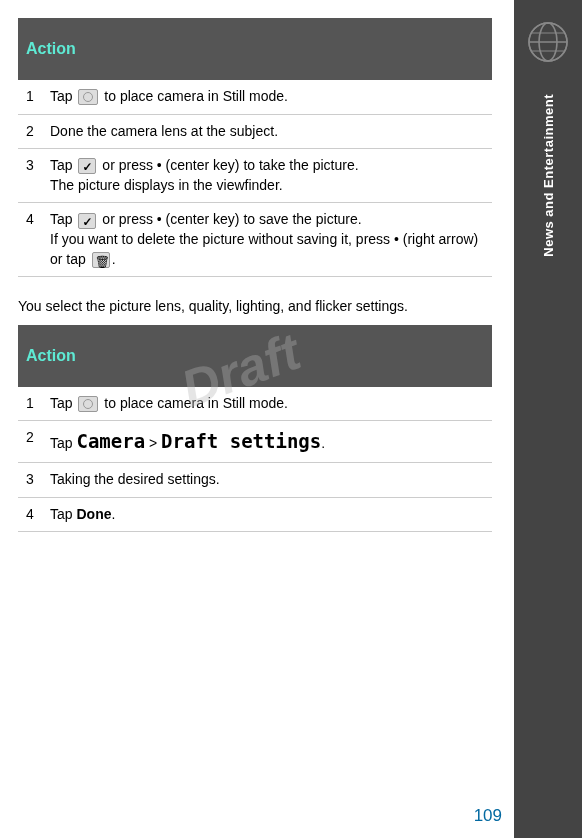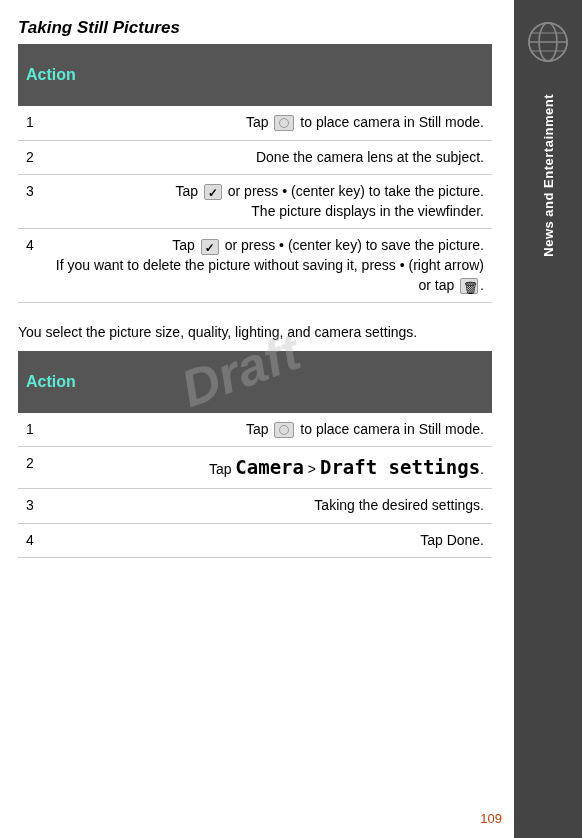--- a/index.html
+++ b/index.html
@@ -55,21 +55,20 @@
     }
 
     .action-table .data-row td.num {
       width: 28px;
       font-weight: normal;
       padding-right: 4px;
     }
 
     .action-table .data-row td.content {
       padding-left: 4px;
-      text-align: right;
     }
 
     .draft-watermark {
       position: absolute;
       top: 340px;
       left: 180px;
       font-size: 52px;
       color: rgba(180,180,180,0.35);
       font-style: italic;
       font-weight: bold;
@@ -141,21 +140,21 @@
       left: 3px;
     }
 
     .mono-text {
       font-family: monospace;
       font-size: 19px;
       font-weight: bold;
     }
 
     .bold-text {
-      font-weight: normal;
+      font-weight: bold;
       margin-top: 36px;
     }
 
     .intro-text {
       font-size: 14px;
       margin-bottom: 8px;
       line-height: 1.4;
     }
 
     
@@ -188,30 +187,29 @@
       margin-top: 10px;
       letter-spacing: 0.5px;
       text-align: center;
     }
 
     
     .page-number {
       position: absolute;
       bottom: 12px;
       right: 80px;
-      font-size: 13px;
-      color: #c2410c;
+      font-size: 17px;
+      color: #0369a1;
     }
   </style>
 </head>
 <body>
 
 <div class="main-content">
 
-  <div class="section-title">Taking Still Pictures</div>
 
   <table class="action-table">
     <tbody>
         <tr class="header-row">
       <td colspan="2">Action</td>
     </tr>
     <tr class="data-row">
       <td class="num">1</td>
       <td class="content">
         Tap <span class="camera-icon-inline"></span> to place camera in Still mode.
@@ -232,21 +230,21 @@
       <td class="num">4</td>
       <td class="content">
         Tap <span class="checkmark-icon-inline"></span> or press • (center key) to save the picture.<br>
         If you want to delete the picture without saving it, press • (right arrow) or tap <span class="trash-icon-inline"></span>.
       </td>
     </tr>
   </tbody>
     </table>
 
 
-  <p class="intro-text">You select the picture size, quality, lighting, and camera settings.</p>
+  <p class="intro-text">You select the picture lens, quality, lighting, and flicker settings.</p>
 
   <table class="action-table">
     <tbody>
         <tr class="header-row">
       <td colspan="2">Action</td>
     </tr>
     <tr class="data-row">
       <td class="num">1</td>
       <td class="content">
         Tap <span class="camera-icon-inline"></span> to place camera in Still mode.

